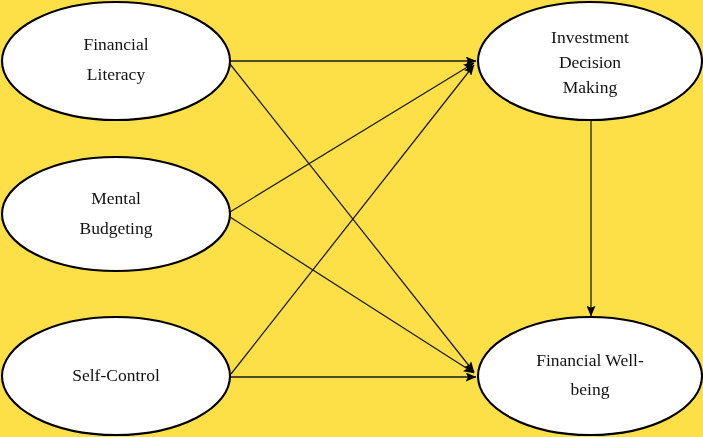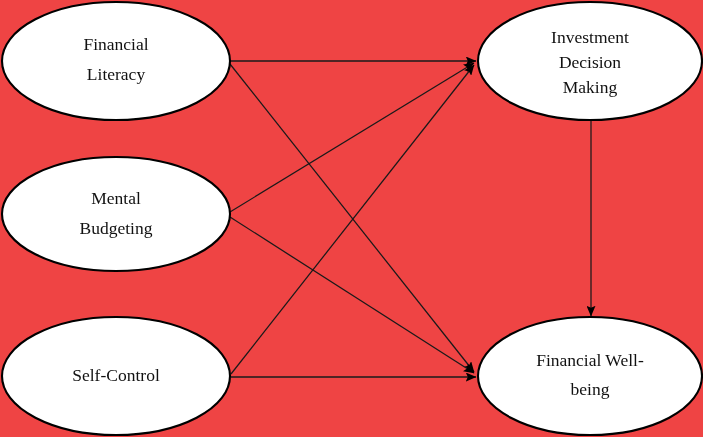--- a/index.html
+++ b/index.html
@@ -7,21 +7,21 @@
     padding: 0;
     background: #ffffff;
   }
   body {
     font-family: "Liberation Serif", "DejaVu Serif", serif;
   }
   #diagram-root {
     position: relative;
     width: 703px;
     height: 437px;
-    background: #ef4444;
+    background: #fde047;
     overflow: hidden;
   }
   #diagram-svg {
     position: absolute;
     top: 0;
     left: 0;
     width: 703px;
     height: 437px;
     display: block;
   }

